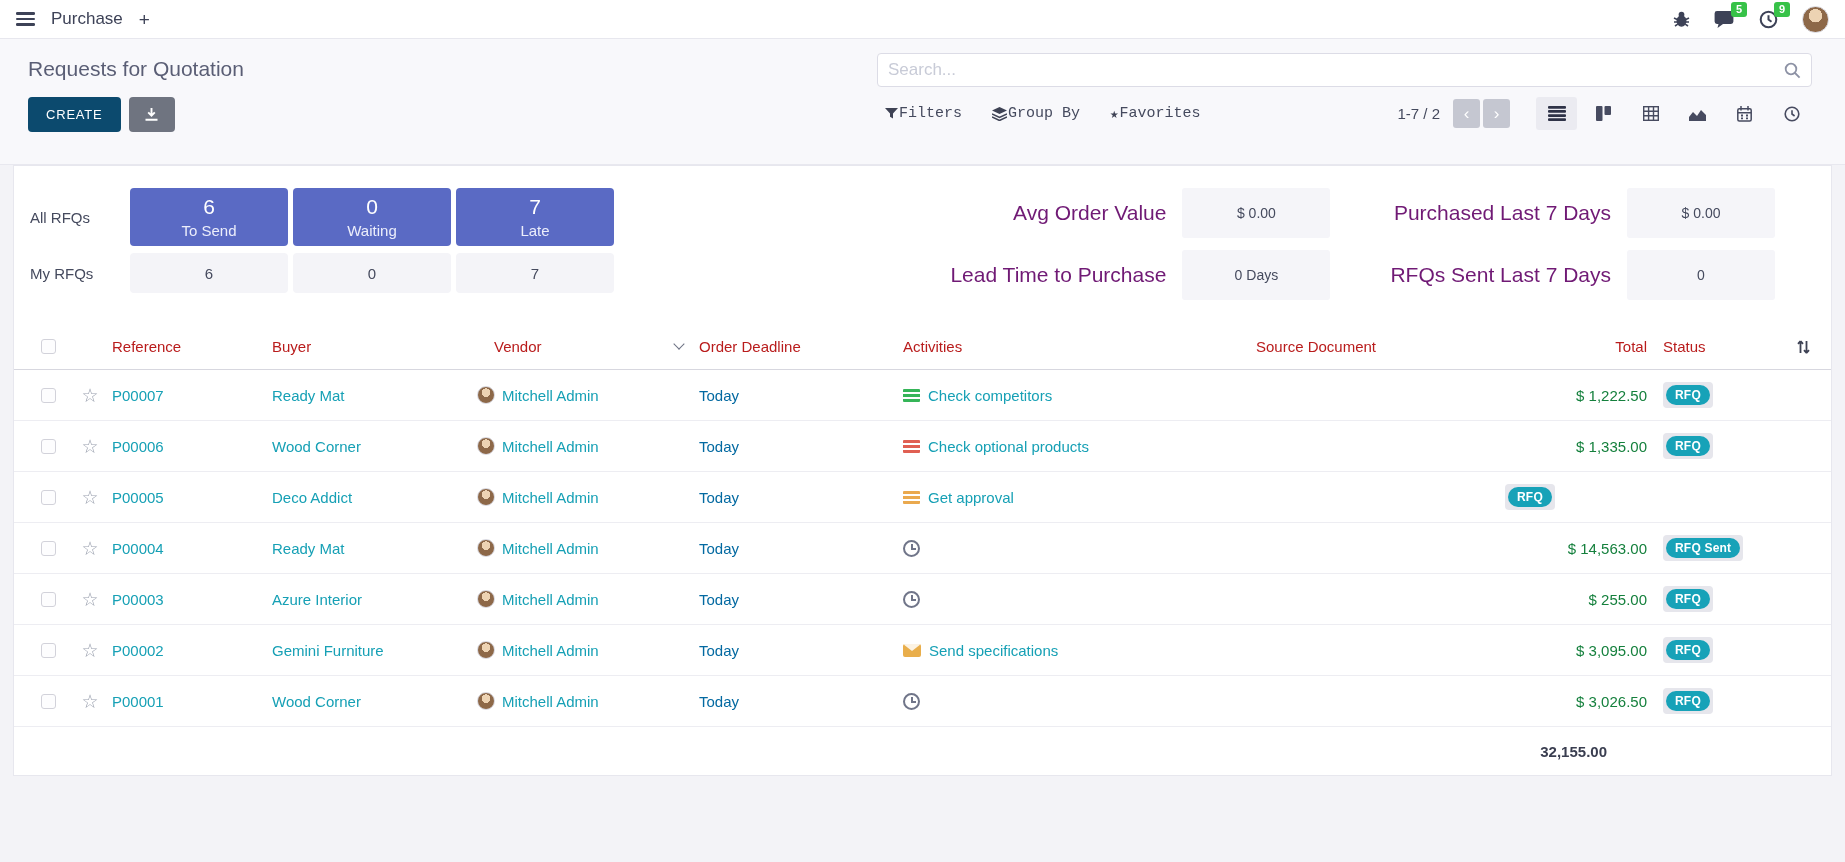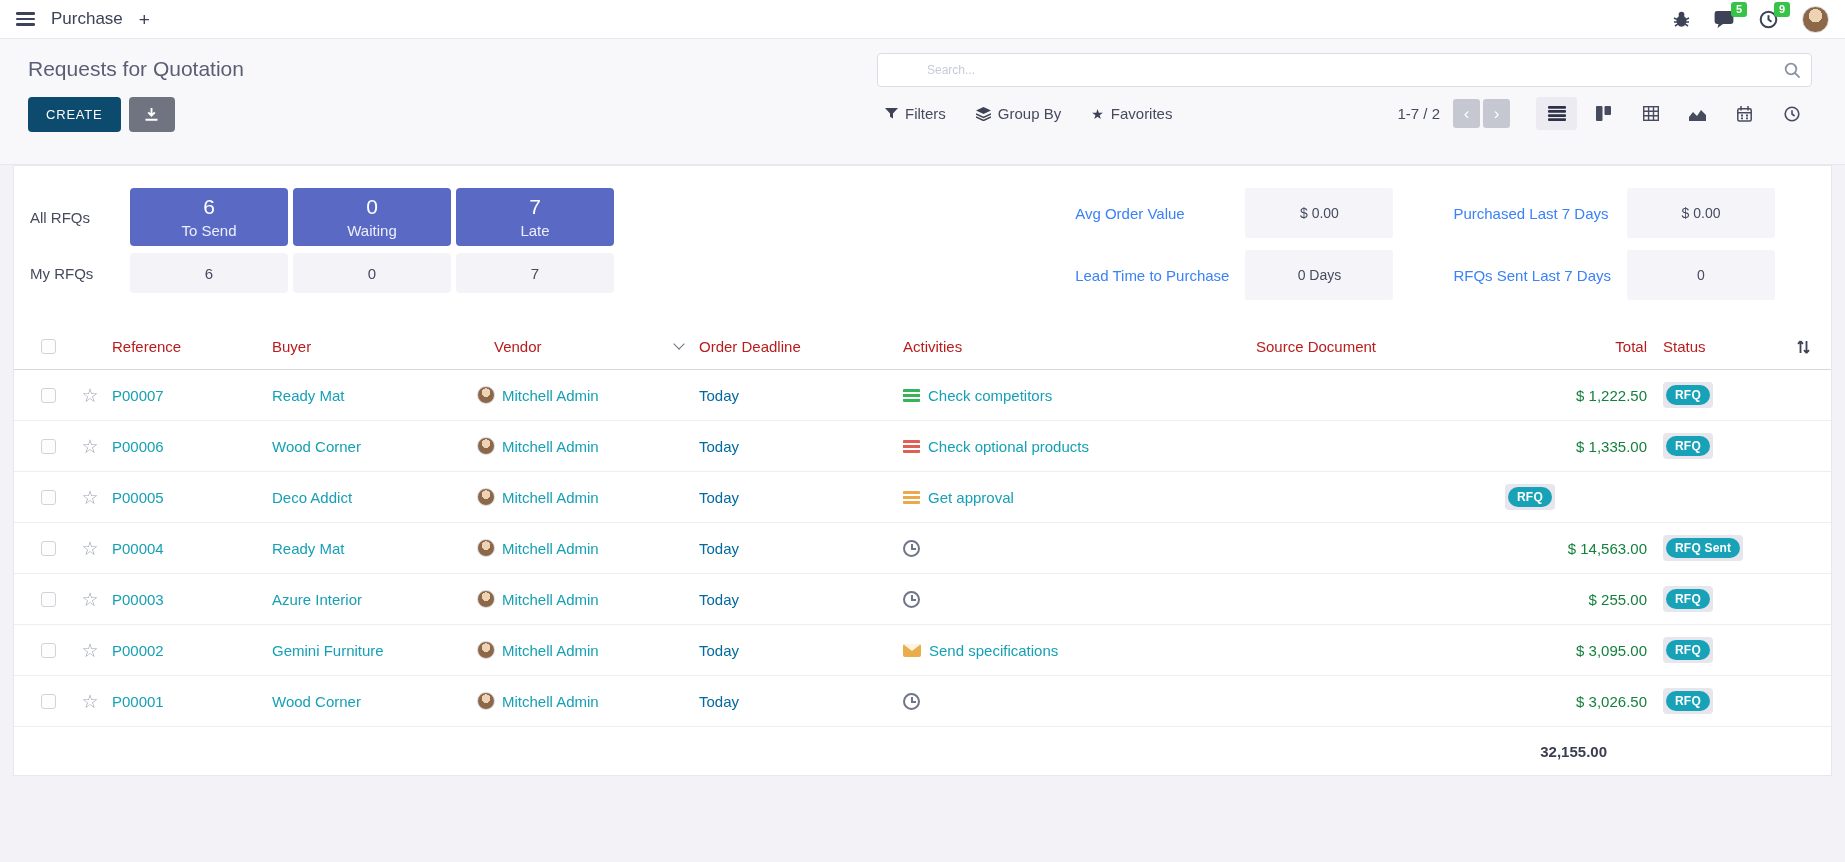--- a/index.html
+++ b/index.html
@@ -28,25 +28,25 @@
   .ctitle { font-size:21px; color:#5a5e75; margin:2px 0 16px 12px; }
   .cbuttons { display:flex; gap:8px; margin-left:12px; }
   .btn-create { background:#0c4a6e; color:#fff; font-size:13px; letter-spacing:.8px;
     padding:10px 18px; border-radius:4px; border:none; cursor:pointer; }
   .btn-export { background:#6f7480; width:46px; border-radius:4px; border:none;
     display:flex; align-items:center; justify-content:center; cursor:pointer; }
   .search-zone { position:absolute; left:877px; top:14px; right:33px; }
   .search-box { height:34px; background:#fff; border:1px solid #dcdce6; border-radius:4px;
     display:flex; align-items:center; padding:0 10px; }
   .search-box input { flex:1; border:none; outline:none; background:transparent;
-    font-size:12px; color:#14532d; font-family:"Liberation Sans",sans-serif;margin-left:39px; }
+    font-size:17px; color:#14532d; font-family:"Liberation Sans",sans-serif; }
   .search-box input::placeholder { color:#c8cbd7; }
   .search-row2 { display:flex; align-items:center; margin-top:10px; padding-left:8px; }
-  .flt { display:flex; align-items:center; gap:7px; font-size:15px; color:#454a5e;
-    margin-right:30px; cursor:pointer; }
+  .flt { display:flex; align-items:center; gap:1px; font-size:15px; color:#454a5e;
+    margin-right:30px; cursor:pointer;font-family:Liberation Mono, monospace; }
   .flt .star-glyph { font-size:14px; color:#3e4254; }
   .pager-txt { margin-left:auto; font-size:15px; color:#454a5e; margin-right:10px; }
   .pg-btn { width:27px; height:29px; background:#c5c7d1; border-radius:3px; border:none; color:#fff;
     display:flex; align-items:center; justify-content:center; font-size:17px; margin-left:3px; cursor:pointer; }
   .switcher { display:flex; margin-left:26px; gap:6px; }
   .sw { width:41px; height:33px; display:flex; align-items:center; justify-content:center;
     border-radius:3px; cursor:pointer; }
   .sw.active { background:#ebebf1; }
 
   
@@ -60,21 +60,21 @@
   .bbox { width:158px; height:58px; background:#5a6ac4; border-radius:4px; color:#fff;
     display:flex; flex-direction:column; align-items:center; justify-content:center;
     margin-right:5px; cursor:pointer; }
   .bbox .n { font-size:21px; }
   .bbox .l { font-size:15px; margin-top:3px; color:#eceefb; }
   .gbox { width:158px; height:40px; background:#f4f4f8; border-radius:4px;
     display:flex; align-items:center; justify-content:center; font-size:15px; color:#454a5e;
     margin-right:5px; cursor:pointer; }
   .dash-right { margin-left:auto; margin-right:40px; display:grid;
     grid-template-columns:auto 148px auto 148px; column-gap:16px; row-gap:12px; align-items:center; align-content:center; }
-  .stat-label { font-size:15px; color:#3b82f6; text-align:left; }
+  .stat-label { font-size:21px; color:#701a75; text-align:right; }
   .stat-label.col2 { padding-left:44px; }
   .stat-box { height:50px; background:#f5f5f9; border-radius:3px; display:flex;
     align-items:center; justify-content:center; font-size:14px; color:#454a5e; }
 
   
   .thead { display:flex; height:46px; border-bottom:1px solid #d7d7df; font-size:15px;
     color:#b91c1c; padding-left:14px; align-items:center; }
   .trow  { display:flex; height:51px; border-bottom:1px solid #ededf2; padding-left:14px;
     font-size:15px; align-items:center; }
   .tfoot { display:flex; height:48px; padding-left:14px; font-size:15px; font-weight:bold;

